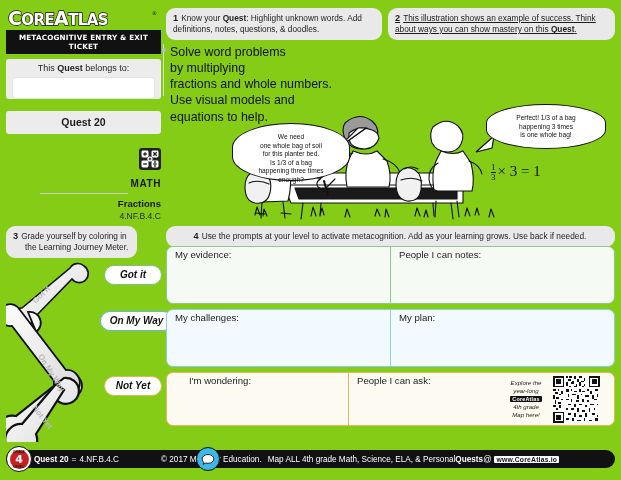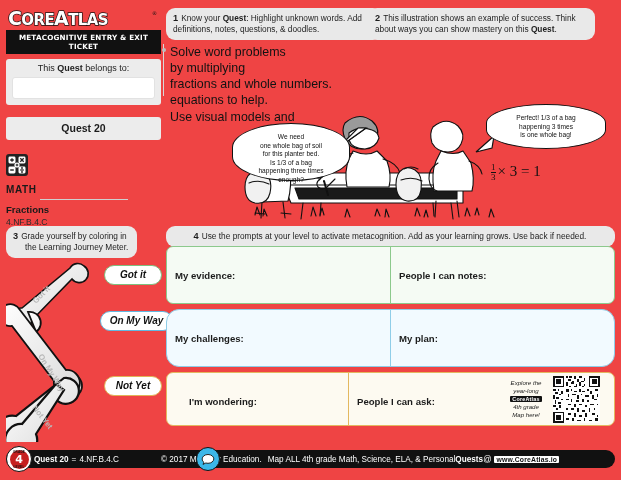--- a/index.html
+++ b/index.html
@@ -4,71 +4,71 @@
 <style>
   * { box-sizing: border-box; margin: 0; padding: 0; }
   html, body { background:#fff; }
   body {
     width: 621px; height: 480px;
     font-family: "Liberation Sans", sans-serif;
     color: #1a1a1a;
     position: relative;
     overflow: hidden;
   }
-  .page { position:absolute; inset:0; background:#ef4444; }
+  .page { position:absolute; inset:0; background:#84cc16; }
 
   
   .left-col { position:absolute; left:6px; top:6px; width:158px; }
 
   .logo-wrap { width:155px; text-align:center; }
   .logo-word { position:relative; display:block; height:24px; }
   .logo-word svg { display:block; width:155px; height:24px; }
   .logo-tag {
     background:#111; color:#fff; font-weight:bold;
     font-size:7.2px; letter-spacing:0.2px;
     padding:2.5px 0 3px; width:155px; text-align:center;
     font-family:"DejaVu Sans", sans-serif;
   }
 
   .belongs-box {
     margin-top:5px; width:155px; background:#ececec;
-    border-radius:3px; padding:4px 6px 6px;
+    border-radius:3px; padding:4px 6px 0;
   }
   .belongs-label { font-size:9px; text-align:center; color:#232323; }
   .belongs-label b { font-weight:bold; }
   .belongs-field {
     margin-top:4px; height:22px; background:#fff;
     border-radius:3px; border:1px solid #e2e2e2;
   }
 
   .quest-box {
     margin-top:12px; width:155px; background:#ececec;
     border-radius:3px; padding:5px 4px 6px; text-align:center;
   }
   .quest-num { font-size:10.5px; font-weight:bold; color:#1b1b1b; }
   .quest-desc { font-size:8.6px; color:#242424; margin-top:2px; }
 
-  .subject-block { margin-top:14px; width:155px; text-align:left; }
+  .subject-block { margin-top:14px; width:155px; text-align:right; }
   .math-icon { display:block; margin:0 auto; }
   .subject-name { font-size:10px; font-weight:bold; letter-spacing:0.6px; margin-top:4px; }
   .subject-rule { width:88px; height:1px; background:#cfcfcf; margin:4px auto 4px; }
   .topic-name { font-size:9.6px; font-weight:bold; }
   .standard-code { font-size:8.6px; margin-top:2px; color:#2a2a2a; }
 
   
   .step-bar {
     background:#e9e9e9; border-radius:9px;
     padding:4px 8px 5px 7px;
     font-size:8.3px; line-height:1.32; color:#1d1d1d;
   }
   .step-bar .num { font-weight:bold; font-size:9.2px; margin-right:3px; }
   .step-bar b { font-weight:bold; }
 
   #step1 { position:absolute; left:166px; top:8px; width:216px; }
-  #step2 { position:absolute; left:368px; top:8px; width:227px; }
+  #step2 { position:absolute; left:388px; top:8px; width:227px;text-decoration:underline; }
   #step3 { position:absolute; left:6px;  top:226px; width:131px; }
   #step4 { position:absolute; left:166px; top:226px; width:449px;text-align:center; }
   #step3 .ind { display:block; padding-left:12px; }
 
   
   .quest-text {
     position:absolute; left:170px; top:44px; width:212px;
     font-size:12.4px; line-height:1.30; color:#121212;
   }
   .quest-text .bullet {
@@ -107,27 +107,27 @@
     font-size:10px; font-weight:bold; font-style:italic;
     text-align:center; padding:3px 0 4px; color:#111;
   }
   .pill.got   { left:104px; top:265px; width:58px; border:1.6px solid #7fbf7f; }
   .pill.onway { left:100px; top:311px; width:73px; border:1.6px solid #63b8e0; }
   .pill.notyet{ left:104px; top:376px; width:58px; border:1.6px solid #e0b457; }
 
   
   .prompt-row { position:absolute; left:166px; width:449px; display:flex; }
   .prompt-row .cell {
-    flex:1; padding:23px 8px;
-    font-size:9.6px; color:#1c1c1c;font-weight:bold;
+    flex:1; padding:2px 8px;
+    font-size:9.6px; color:#1c1c1c;
   }
   .prompt-row .cell.left-cell { border-right:1.3px solid; }
   #row-green  { top:246px; height:58px; border:1.3px solid #8cc98c; border-radius:7px; background:#f5fbf4; }
   #row-green  .cell.left-cell { border-right-color:#8cc98c; }
-  #row-blue   { top:309px; height:58px; border:1.3px solid #8fcde8; border-radius:13px; background:#f2faff; }
+  #row-blue   { top:309px; height:58px; border:1.3px solid #8fcde8; border-radius:7px; background:#f2faff; }
   #row-blue   .cell.left-cell { border-right-color:#8fcde8; }
   #row-amber  { top:372px; height:54px; border:1.3px solid #e3b860; border-radius:7px; background:#fdfaf1; }
   #row-amber  .cell.left-cell { border-right-color:#e3b860;margin-left:14px; }
   #row-amber .cell.right-cell { flex:0 0 150px; }
   #row-amber .qr-cell { flex:0 0 115px; display:flex; align-items:center; gap:4px; padding:3px 4px; }
 
   .qr-text { font-size:6.1px; line-height:1.25; font-style:italic; color:#222; width:46px; text-align:center; }
   .qr-text .brand {
     display:inline-block; background:#111; color:#fff; font-style:normal;
     font-weight:bold; font-size:5.4px; padding:0 2px; border-radius:1px;
@@ -235,22 +235,22 @@
     <span class="num">2</span><span>This illustration shows an example of success. Think about ways you can show mastery on this </span><b>Quest</b><span>.</span>
   </div>
 
   <div class="vrule"></div>
 
   <div class="quest-text">
     <span class="bullet"></span>
     <div>Solve word problems</div>
     <div>by multiplying</div>
     <div>fractions and whole numbers.</div>
+    <div>Use visual models and</div>
     <div>equations to help.</div>
-    <div>Use visual models and</div>
   </div>
 
   <div class="illo">
     <svg width="285" height="128" viewBox="0 0 285 128" xmlns="http://www.w3.org/2000/svg">
       <g fill="none" stroke="#111" stroke-width="1.1" stroke-linejoin="round" stroke-linecap="round">
 
         <path d="M60 78 L232 78 L238 90 L238 108 L66 108 L60 94 Z" fill="#fff"></path>
         <path d="M66 90 L238 90"></path>
         <path d="M70 93 L232 93 L232 104 L74 104 Z" fill="#1a1a1a" stroke="#111"></path>
         <path d="M78 108 L76 124 M226 108 L228 124 M96 108 L95 121 M208 108 L209 121"></path>

